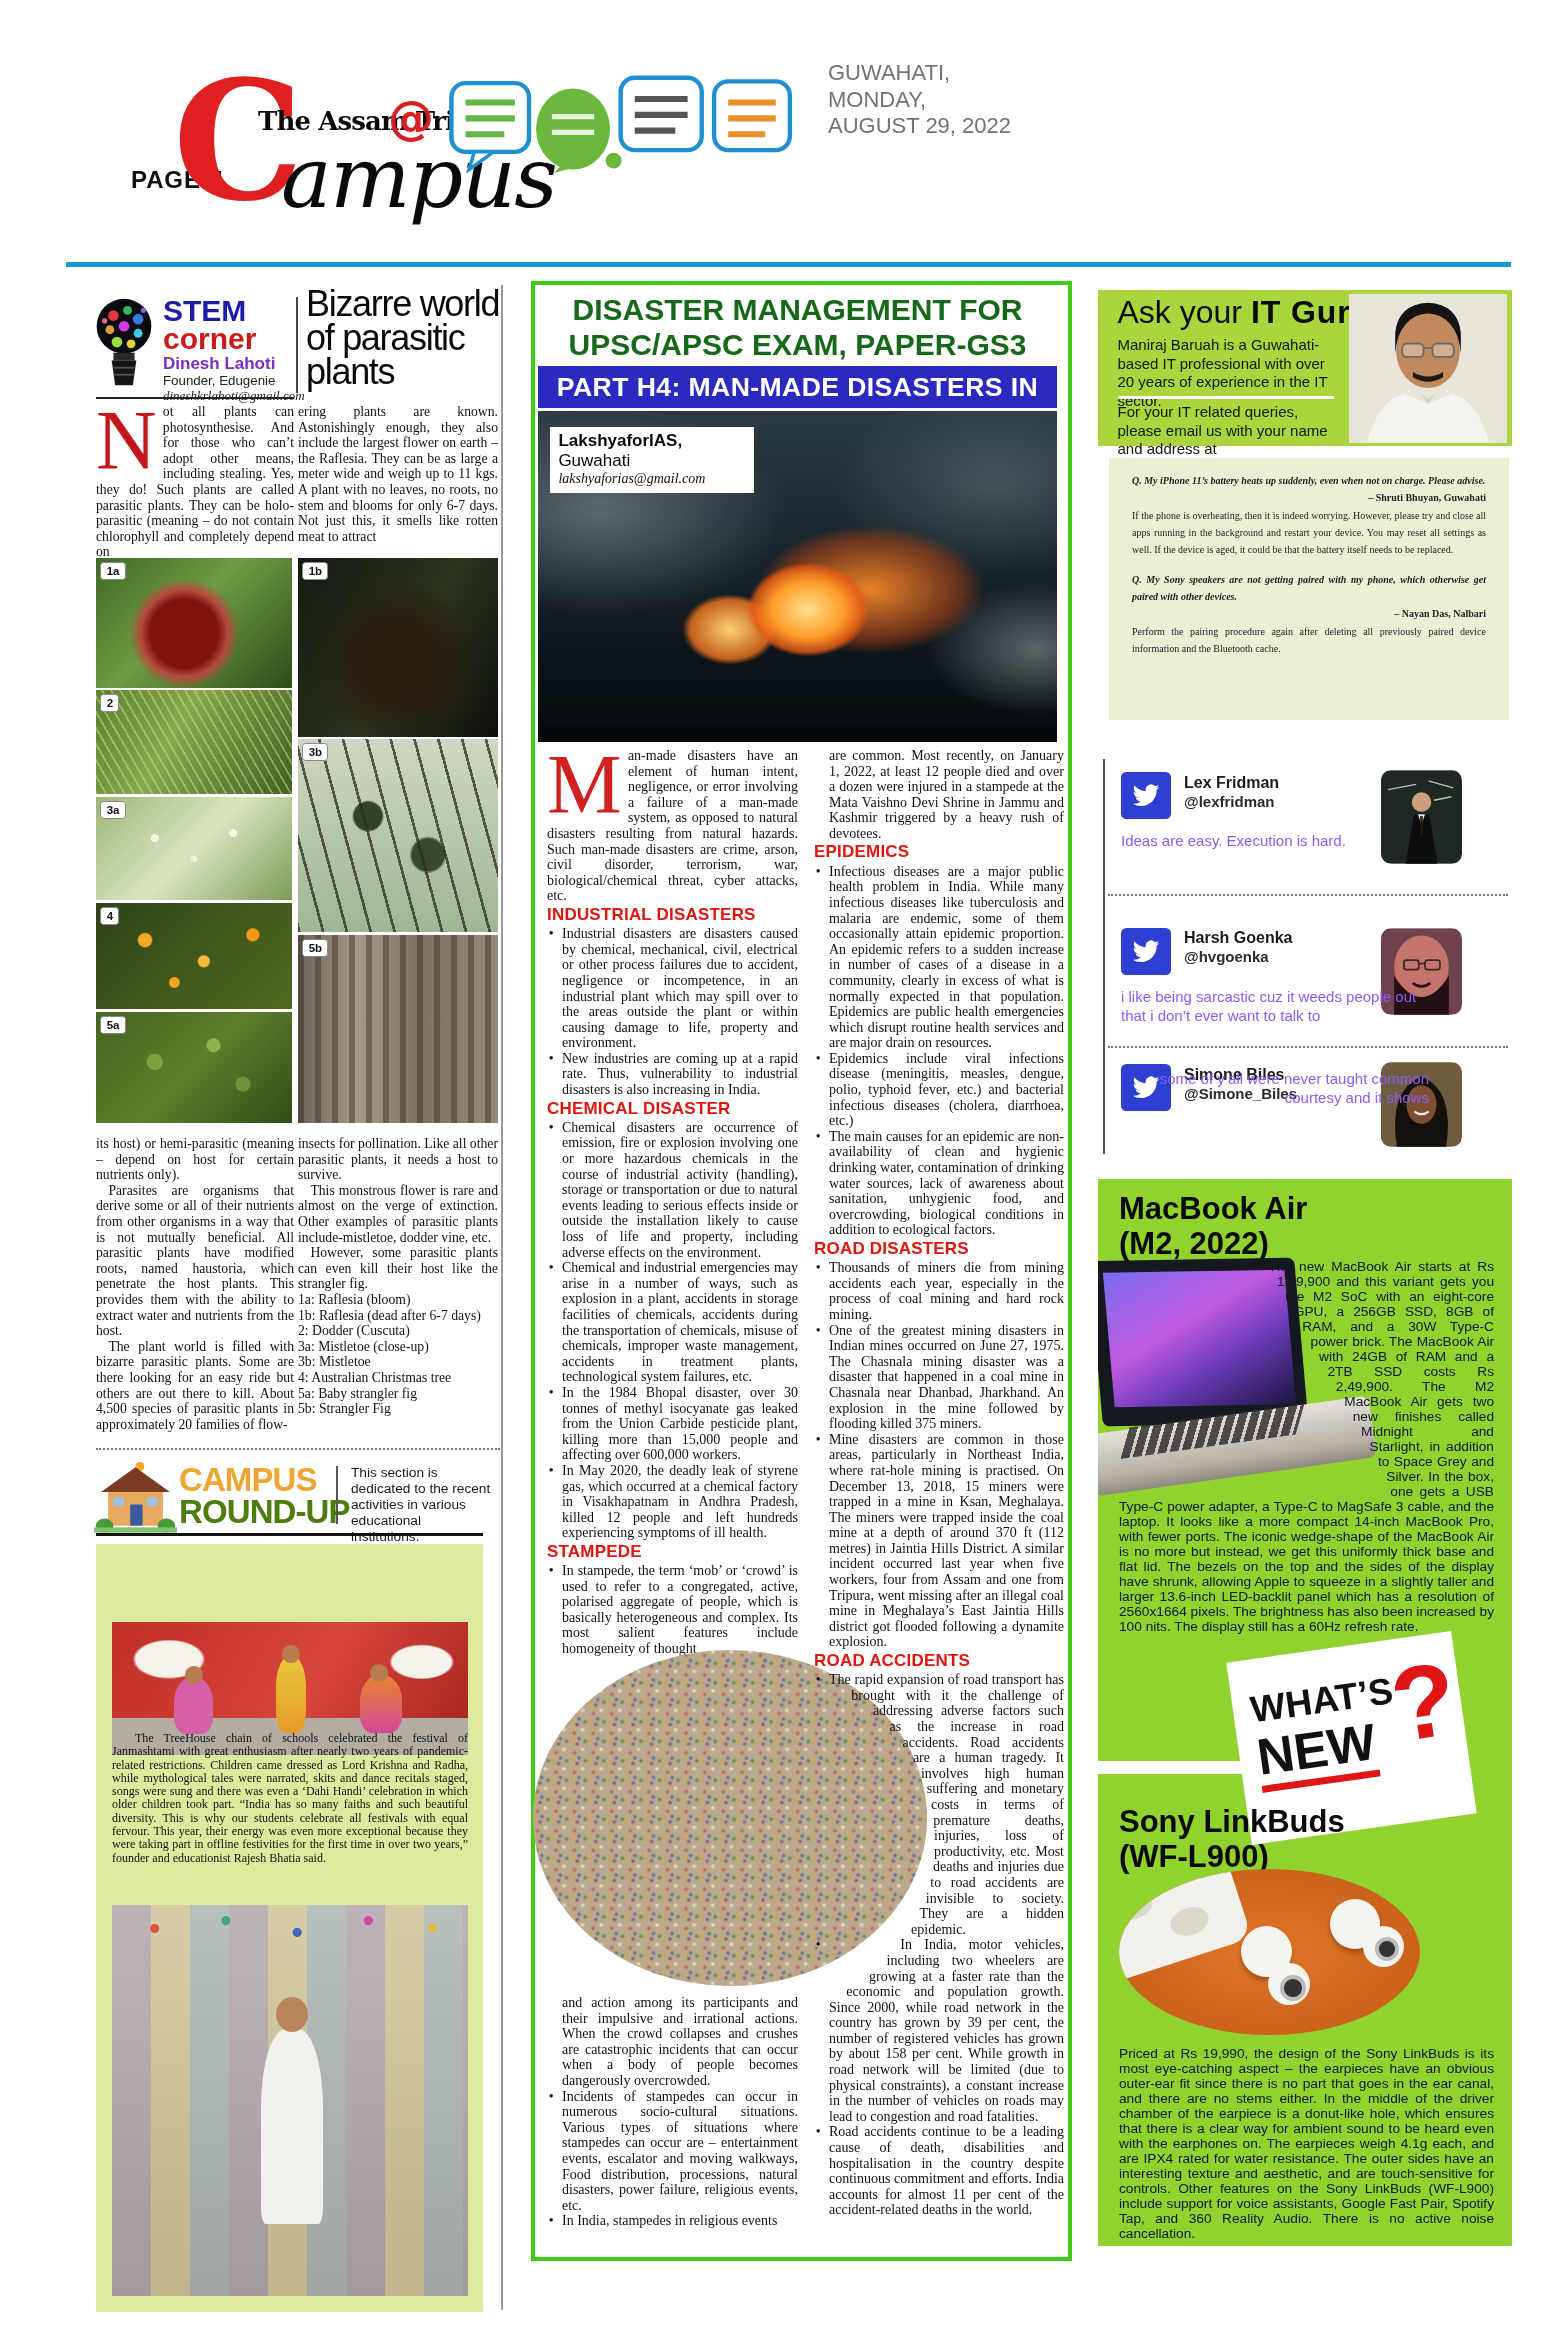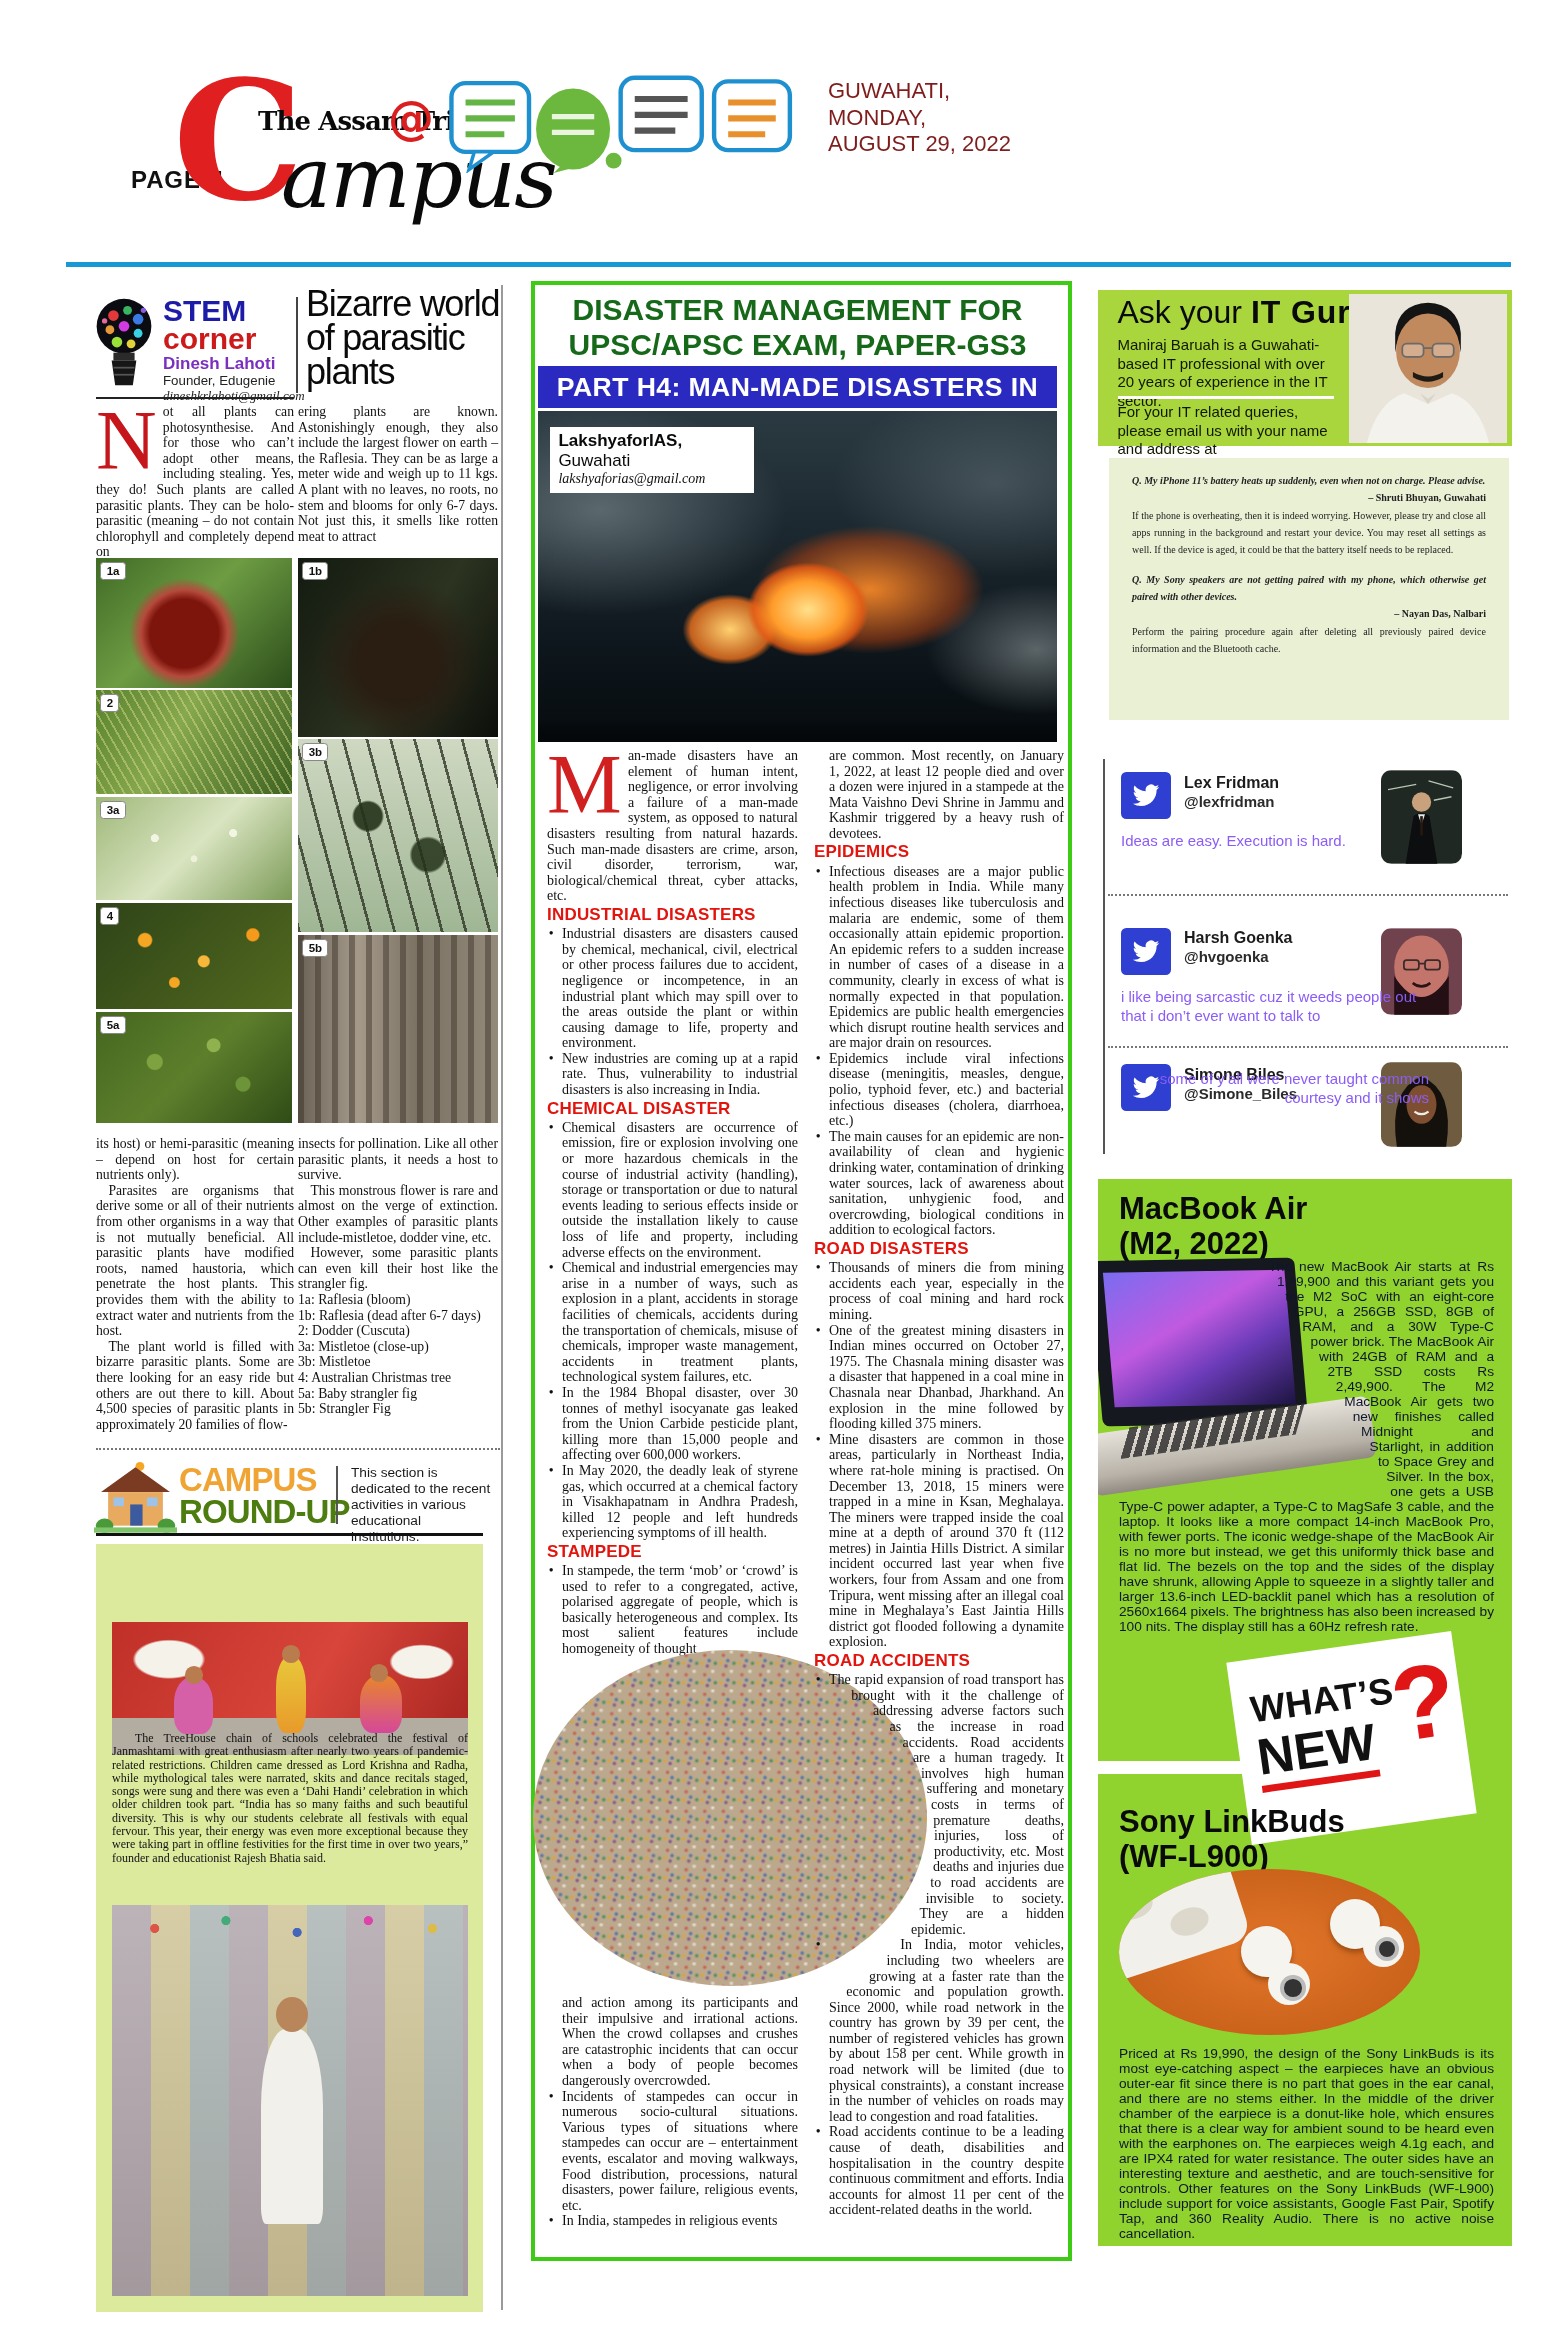--- a/index.html
+++ b/index.html
@@ -61,21 +61,21 @@
     <line x1="212" y1="34" x2="272" y2="34" stroke="#555" stroke-width="7"></line>
     <line x1="212" y1="52" x2="272" y2="52" stroke="#555" stroke-width="7"></line>
     <line x1="212" y1="70" x2="258" y2="70" stroke="#555" stroke-width="7"></line>
     <rect x="302" y="14" width="86" height="78" rx="16" fill="#fff" stroke="#1e90d0" stroke-width="5"></rect>
     <line x1="318" y1="38" x2="372" y2="38" stroke="#e8902c" stroke-width="7"></line>
     <line x1="318" y1="56" x2="372" y2="56" stroke="#e8902c" stroke-width="7"></line>
     <line x1="318" y1="74" x2="360" y2="74" stroke="#e8902c" stroke-width="7"></line>
     <circle cx="188" cy="104" r="9" fill="#6cb83e"></circle>
   </svg>
 
-  <div class="abs" style="left:828px;top:78px;font:400 22px/26.6px 'Liberation Sans',sans-serif;color:#7f1d1d;">
+  <div class="abs" style="left:828px;top:60px;font:400 22px/26.6px 'Liberation Sans',sans-serif;color:#737373;">
     <div>GUWAHATI,</div>
     <div>MONDAY,</div>
     <div>AUGUST 29, 2022</div>
   </div>
 
   <div class="abs" style="left:66px;top:262px;width:1445px;height:5.3px;background:#1899d6;"></div>
 
   <div class="abs" style="left:501px;top:285px;width:1.8px;height:2025px;background:#9a9a9a;"></div>
 
   <svg class="abs" style="left:94px;top:296px;" width="60" height="101" viewBox="0 0 68 114">
@@ -258,21 +258,21 @@
     <p style="padding-left:15px;">are common. Most recently, on January 1, 2022, at least 12 people died and over a dozen were injured in a stampede at the Mata Vaishno Devi Shrine in Jammu and Kashmir triggered by a heavy rush of devotees.</p>
     <h4 class="redhead">EPIDEMICS</h4>
     <ul class="blt">
       <li><span>Infectious diseases are a major public health problem in India. While many infectious diseases like tuberculosis and malaria are endemic, some of them occasionally attain epidemic proportion. An epidemic refers to a sudden increase in number of cases of a disease in a community, clearly in excess of what is normally expected in that population. Epidemics are public health emergencies which disrupt routine health services and are major drain on resources.</span></li>
       <li><span>Epidemics include viral infections disease (meningitis, measles, dengue, polio, typhoid fever, etc.) and bacterial infectious diseases (cholera, diarrhoea, etc.)</span></li>
       <li><span>The main causes for an epidemic are non-availability of clean and hygienic drinking water, contamination of drinking water sources, lack of awareness about sanitation, unhygienic food, and overcrowding, biological conditions in addition to ecological factors.</span></li>
     </ul>
     <h4 class="redhead">ROAD DISASTERS</h4>
     <ul class="blt">
       <li><span>Thousands of miners die from mining accidents each year, especially in the process of coal mining and hard rock mining.</span></li>
-      <li><span>One of the greatest mining disasters in Indian mines occurred on October 27, 1975. The Chasnala mining disaster was a disaster that happened in a coal mine in Chasnala near Dhanbad, Jharkhand. An explosion in the mine followed by flooding killed 375 miners.</span></li>
+      <li><span>One of the greatest mining disasters in Indian mines occurred on June 27, 1975. The Chasnala mining disaster was a disaster that happened in a coal mine in Chasnala near Dhanbad, Jharkhand. An explosion in the mine followed by flooding killed 375 miners.</span></li>
       <li><span>Mine disasters are common in those areas, particularly in Northeast India, where rat-hole mining is practised. On December 13, 2018, 15 miners were trapped in a mine in Ksan, Meghalaya. The miners were trapped inside the coal mine at a depth of around 370 ft (112 metres) in Jaintia Hills District. A similar incident occurred last year when five workers, four from Assam and one from Tripura, went missing after an illegal coal mine in Meghalaya’s East Jaintia Hills district got flooded following a dynamite explosion.</span></li>
     </ul>
     <h4 class="redhead">ROAD ACCIDENTS</h4>
     <div class="crowd-spacer"></div>
     <ul class="blt">
       <li><span>The rapid expansion of road transport has brought with it the challenge of addressing adverse factors such as the increase in road accidents. Road accidents are a human tragedy. It involves high human suffering and monetary costs in terms of premature deaths, injuries, loss of productivity, etc. Most deaths and injuries due to road accidents are invisible to society. They are a hidden epidemic.</span></li>
       <li><span>In India, motor vehicles, including two wheelers are growing at a faster rate than the economic and population growth. Since 2000, while road network in the country has grown by 39 per cent, the number of registered vehicles has grown by about 158 per cent.  While growth in road network will be limited (due to physical constraints), a constant increase in the number of vehicles on roads may lead to congestion and road fatalities.</span></li>
       <li><span>Road accidents continue to be a leading cause of death, disabilities and hospitalisation in the country despite continuous commitment and efforts. India accounts for almost 11 per cent of the accident-related deaths in the world.</span></li>
     </ul>
   </div>

